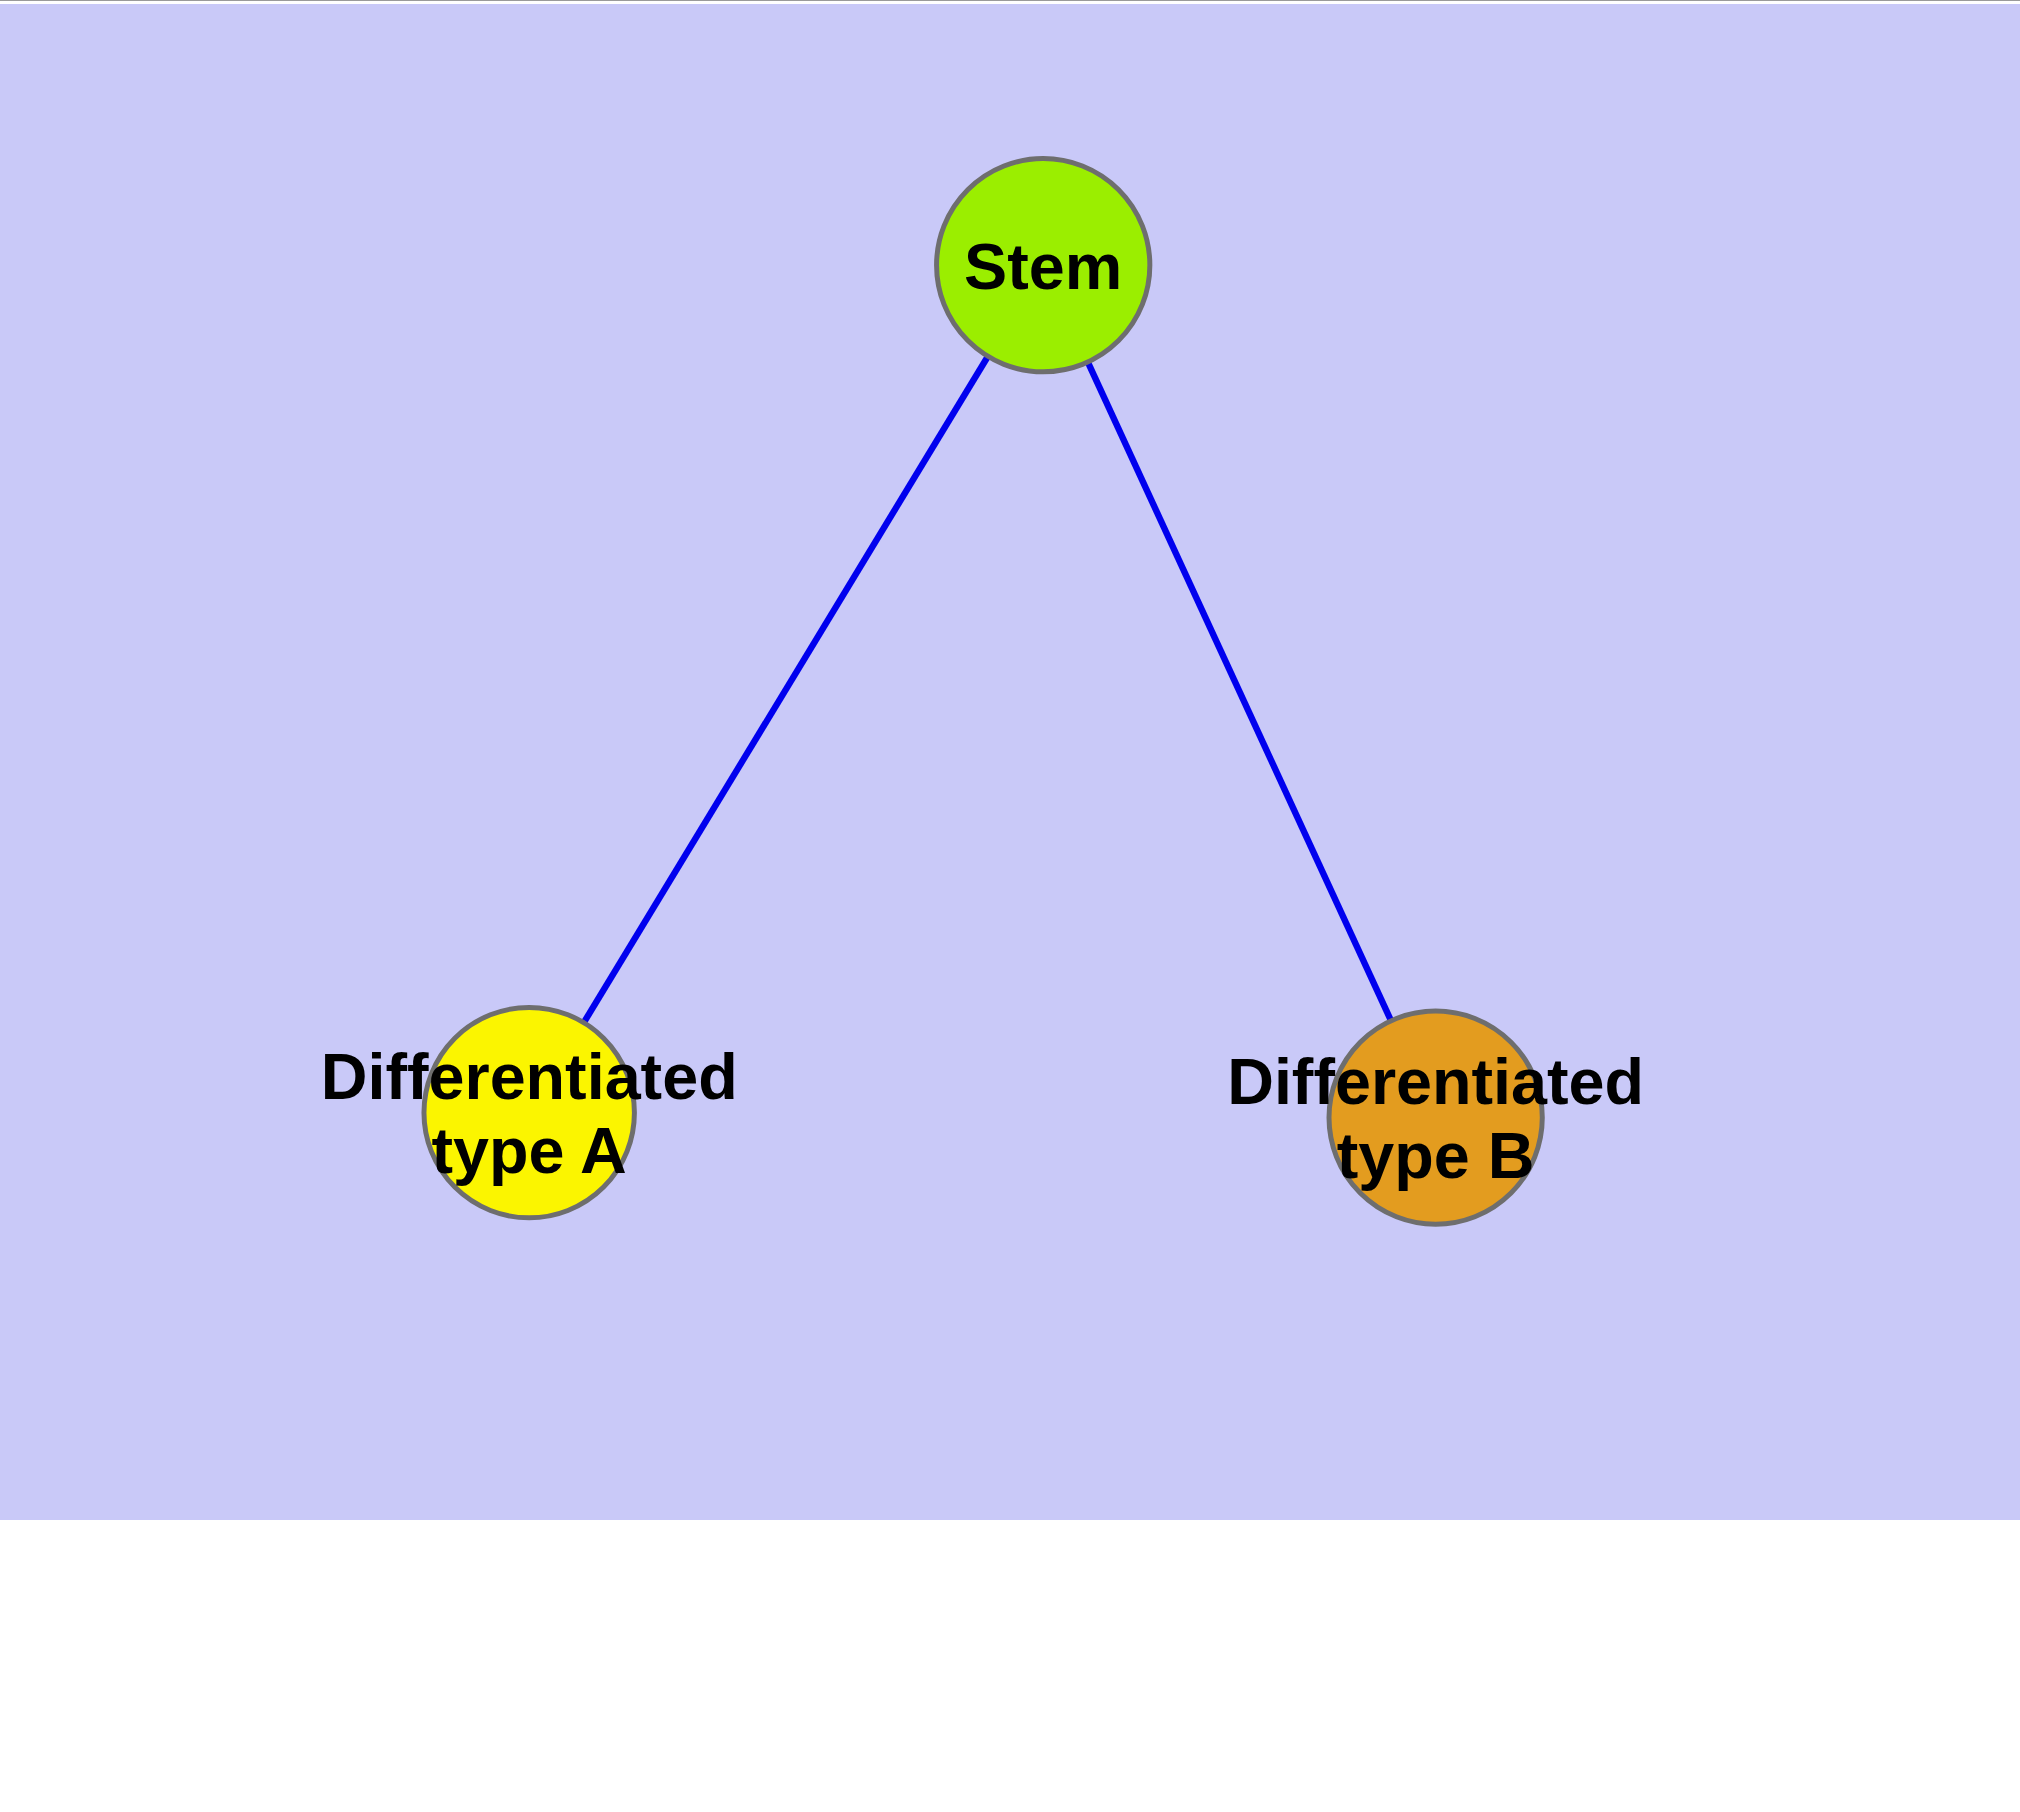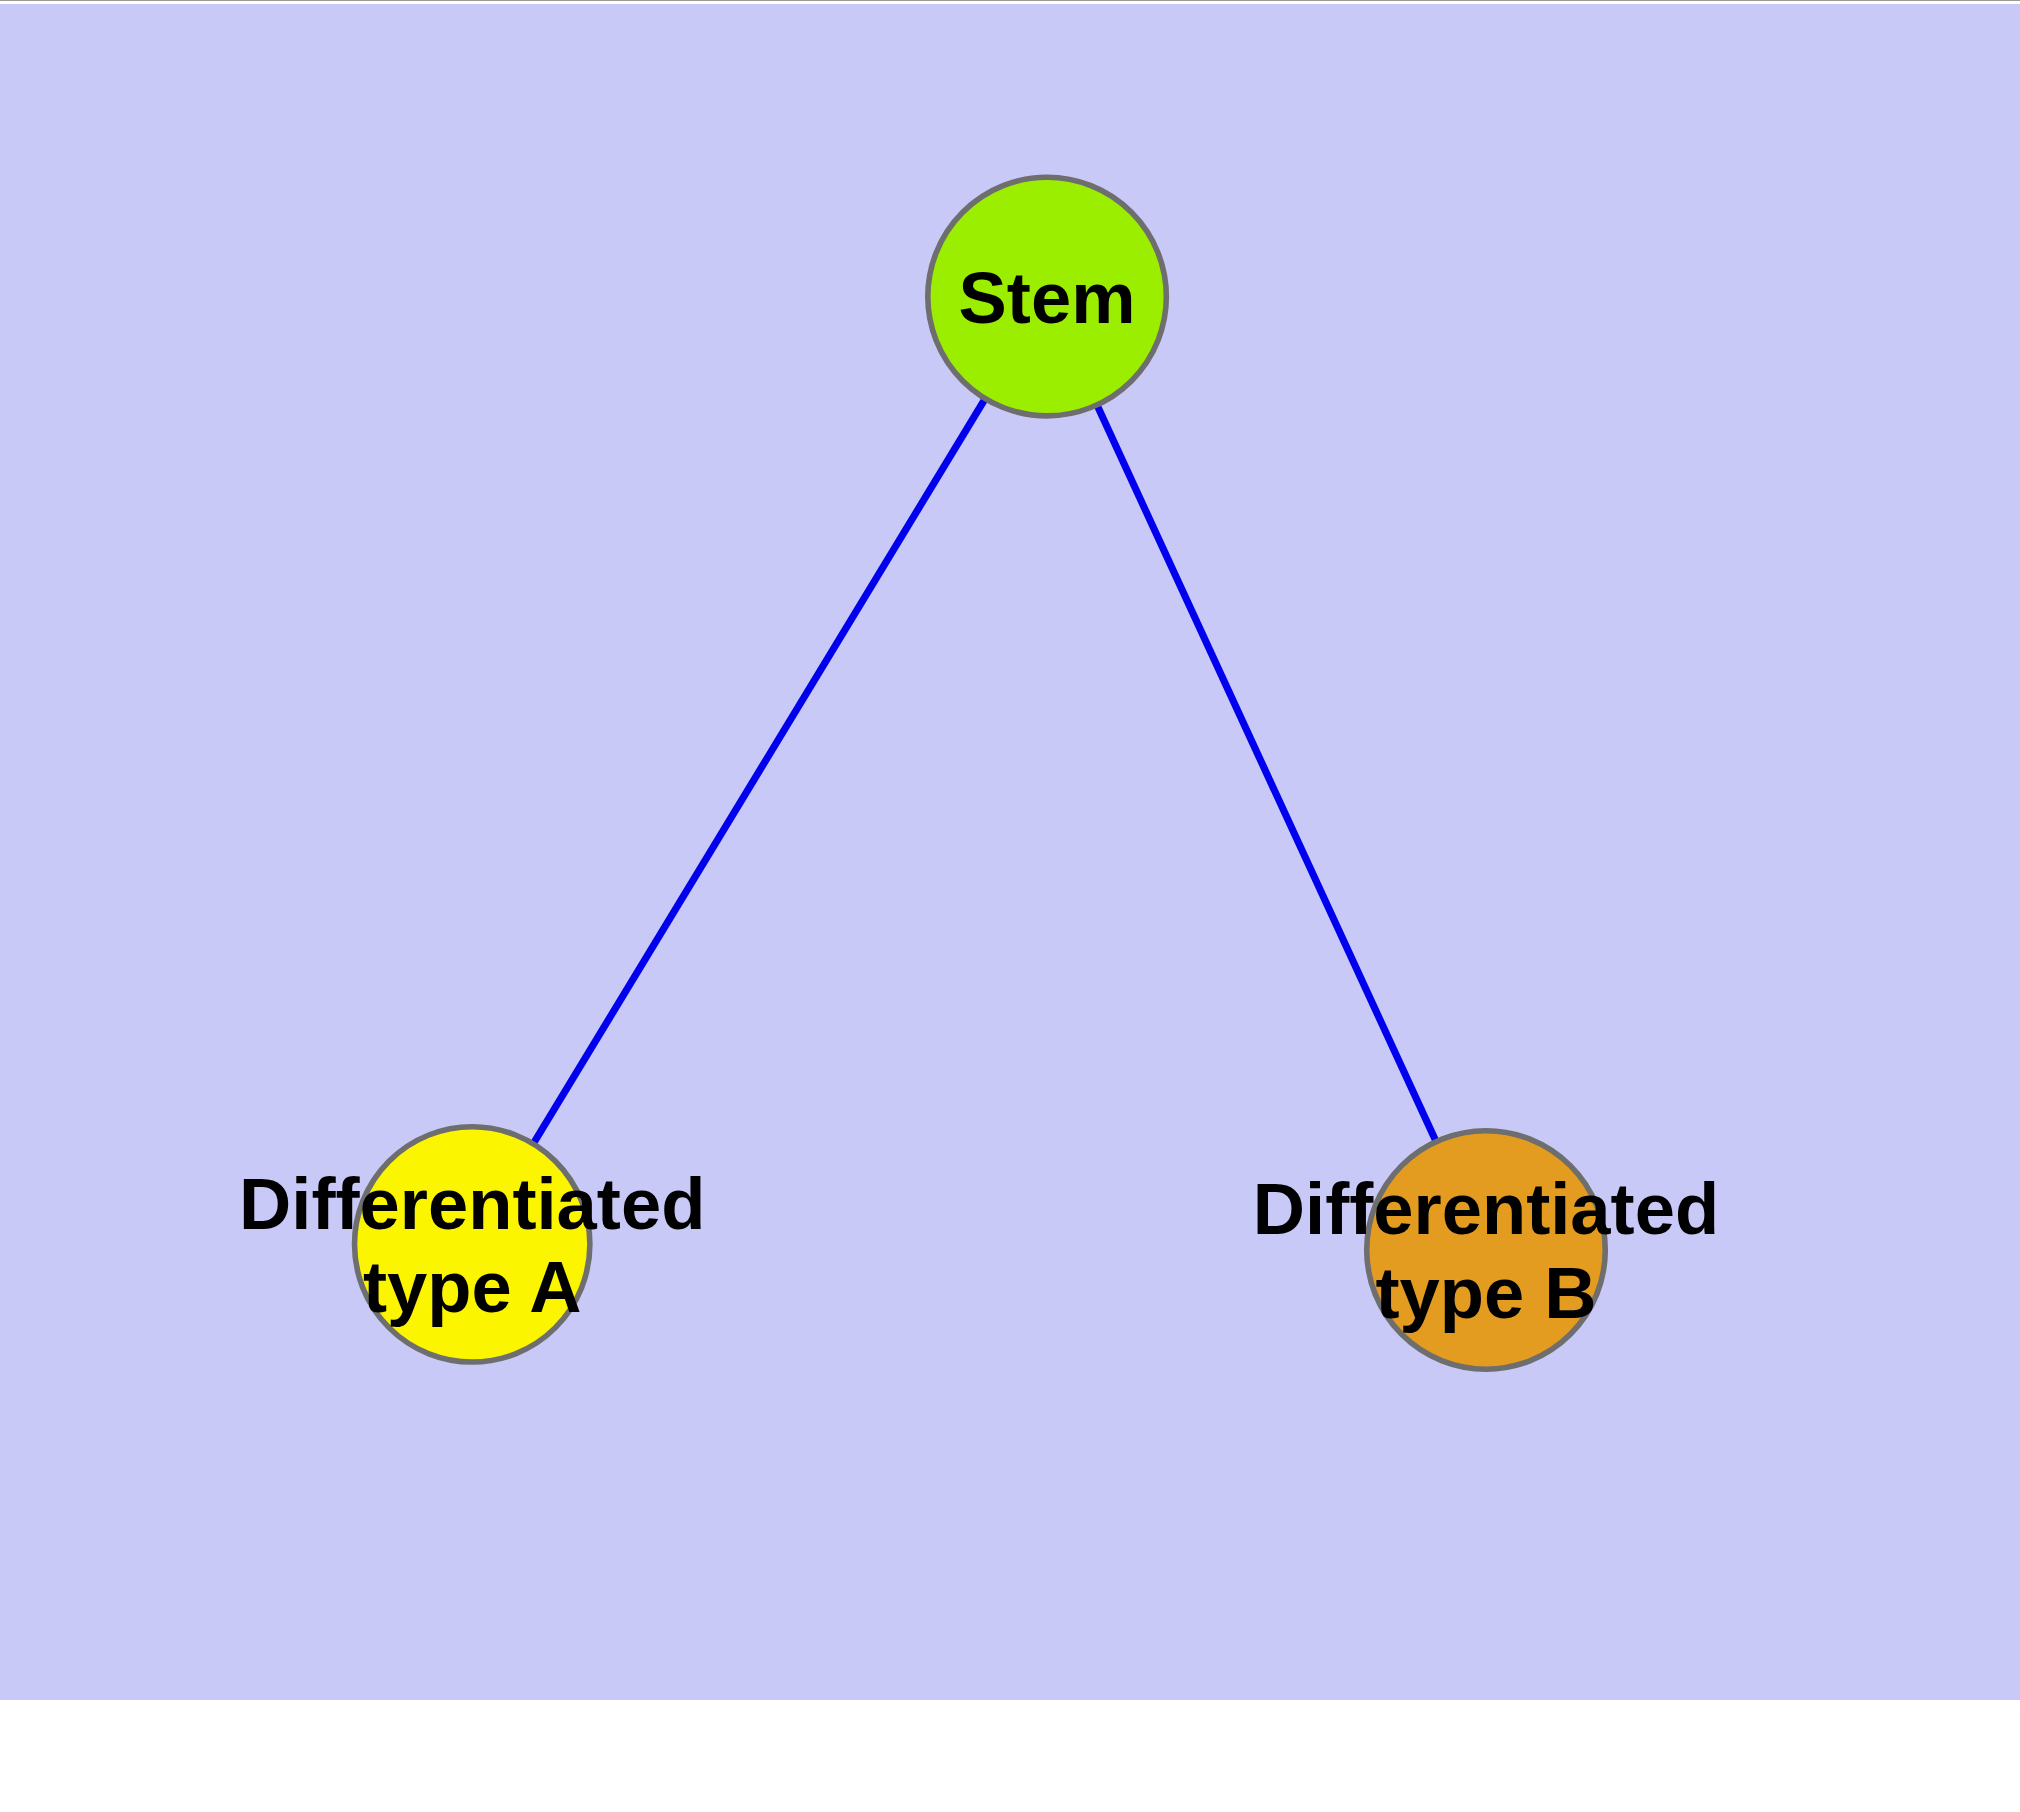--- a/index.html
+++ b/index.html
@@ -5,21 +5,21 @@
   html, body {
     margin: 0;
     padding: 0;
   }
   body {
     font-family: "Liberation Sans", sans-serif;
   }
   .canvas {
     position: relative;
     width: 2021px;
-    height: 1700px;
+    height: 1520px;
     overflow: hidden;
   }
   .top-strip {
     position: absolute;
     top: 0;
     left: 0;
     width: 100%;
     height: 4.2px;
     border-top: 0.8px solid #9a9a9a;
     box-sizing: border-box;

